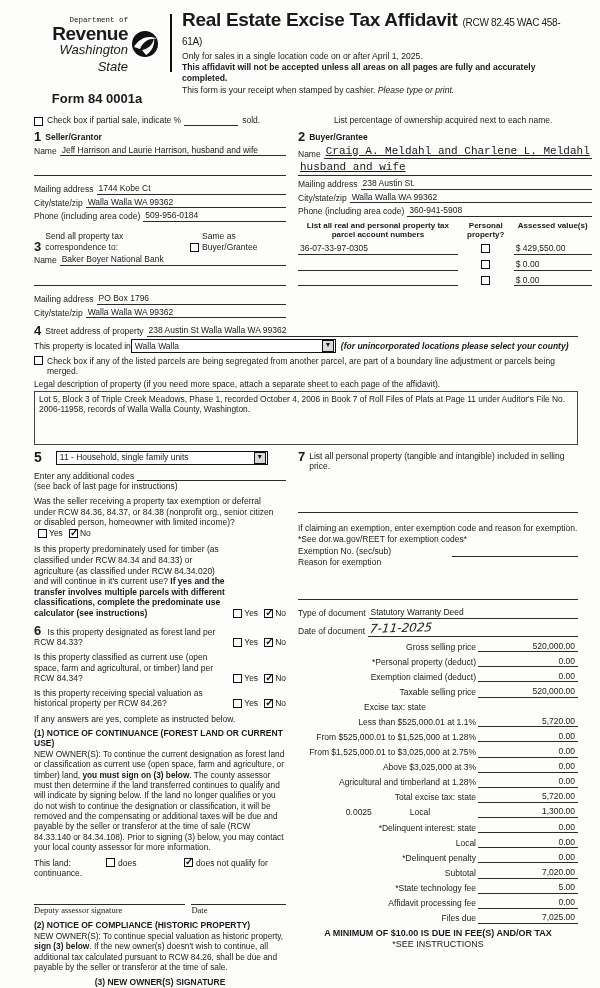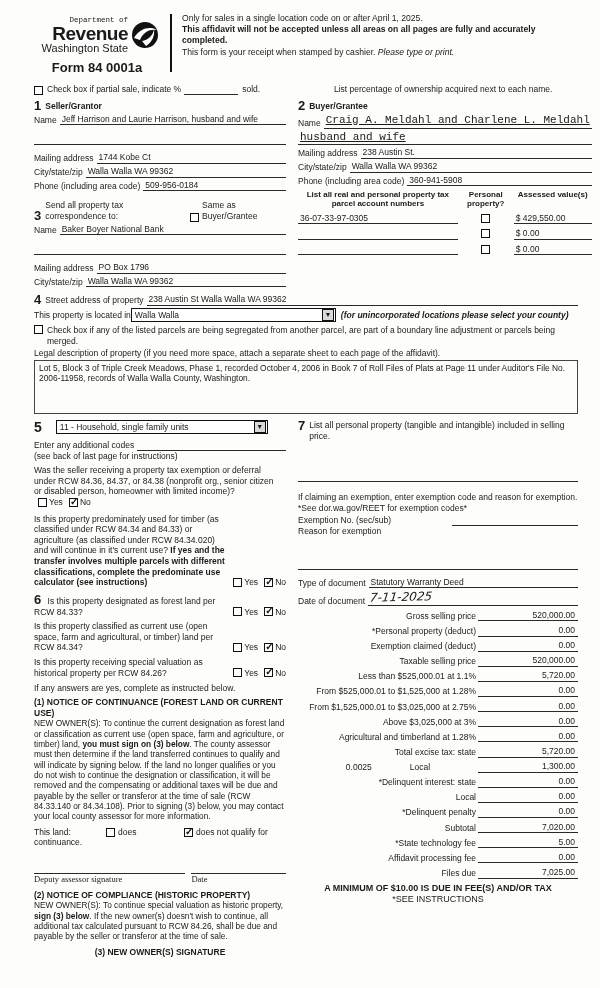--- a/index.html
+++ b/index.html
@@ -10,22 +10,22 @@
     padding:10px 22px 0 34px; position:relative; overflow:hidden;
     margin:0 auto;
   }
   
   .hdr { display:flex; align-items:flex-start; }
   .logoCol { width:126px; flex:0 0 126px; text-align:center; padding-top:6px; }
   .logoRow { display:flex; justify-content:flex-end; align-items:center; }
   .logoTxt { text-align:right; }
   .dept { font-size:7.5px;font-family:Liberation Mono, monospace; }
   .rev { font-size:19px; font-weight:bold; letter-spacing:-0.5px; line-height:0.9; }
-  .wast { font-size:11px; }
-  .formno { font-weight:bold; font-size:13px; margin-top:4px; }
+  .wast { font-style:italic; font-size:13px; }
+  .formno { font-weight:bold; font-size:13px; margin-top:16px; }
   .swirl { margin-left:2px; }
   .vdiv { width:2px; background:#111; height:58px; margin:4px 10px 0 10px; flex:0 0 2px; }
   .titleCol { flex:1; }
   .title { font-size:19px; font-weight:bold; letter-spacing:-0.3px; line-height:1; }
   .rcw { font-size:10px; font-weight:normal; }
   .hnotes { margin-top:3px; font-size:8.6px; line-height:1.3; }
   
   .fl { display:flex; align-items:flex-end; margin-top:2px; }
   .lbl { white-space:nowrap; padding-right:3px; }
   .fill { flex:1; border-bottom:1px solid #2a2a2a; padding:0 2px; min-height:10px; white-space:nowrap; overflow:hidden; }
@@ -84,20 +84,24 @@
             <circle cx="15" cy="15" r="13" fill="#111"></circle>
             <path d="M4 18 C10 8, 20 6, 27 10 C20 9, 13 12, 10 20 Z" fill="#fff"></path>
             <path d="M16 26 C22 22, 25 16, 24 9 C23 16, 18 20, 12 21 Z" fill="#fff"></path>
           </svg>
         </span>
       </div>
       <div class="formno">Form 84 0001a</div>
     </div>
     <div class="vdiv"></div>
     <div class="titleCol">
+      <div class="title">
+        <span>Real Estate Excise Tax Affidavit</span>
+        <span class="rcw">(RCW 82.45 WAC 458-61A)</span>
+      </div>
       <div class="hnotes">
         <div>Only for sales in a single location code on or after April 1, 2025.</div>
         <div class="bold">This affidavit will not be accepted unless all areas on all pages are fully and accurately completed.</div>
         <div><span>This form is your receipt when stamped by cashier. </span><span class="ital">Please type or print.</span></div>
       </div>
     </div>
   </div>
 
   <div style="display:flex; margin-top:8px; align-items:flex-end;">
     <div style="display:flex; align-items:flex-end; flex:0 0 300px;">
@@ -366,20 +370,21 @@
             <span class="tv">0.00</span>
           </div>
         <div class="trow">
             <span class="tl">Exemption claimed (deduct)</span>
             <span class="tv">0.00</span>
           </div>
         <div class="trow">
             <span class="tl">Taxable selling price</span>
             <span class="tv">520,000.00</span>
           </div>
+        <div class="theader">Excise tax: state</div>
         <div class="trow">
             <span class="tl">Less than $525,000.01 at 1.1%</span>
             <span class="tv">5,720.00</span>
           </div>
         <div class="trow">
             <span class="tl">From $525,000.01 to $1,525,000 at 1.28%</span>
             <span class="tv">0.00</span>
           </div>
         <div class="trow">
             <span class="tl">From $1,525,000.01 to $3,025,000 at 2.75%</span>

